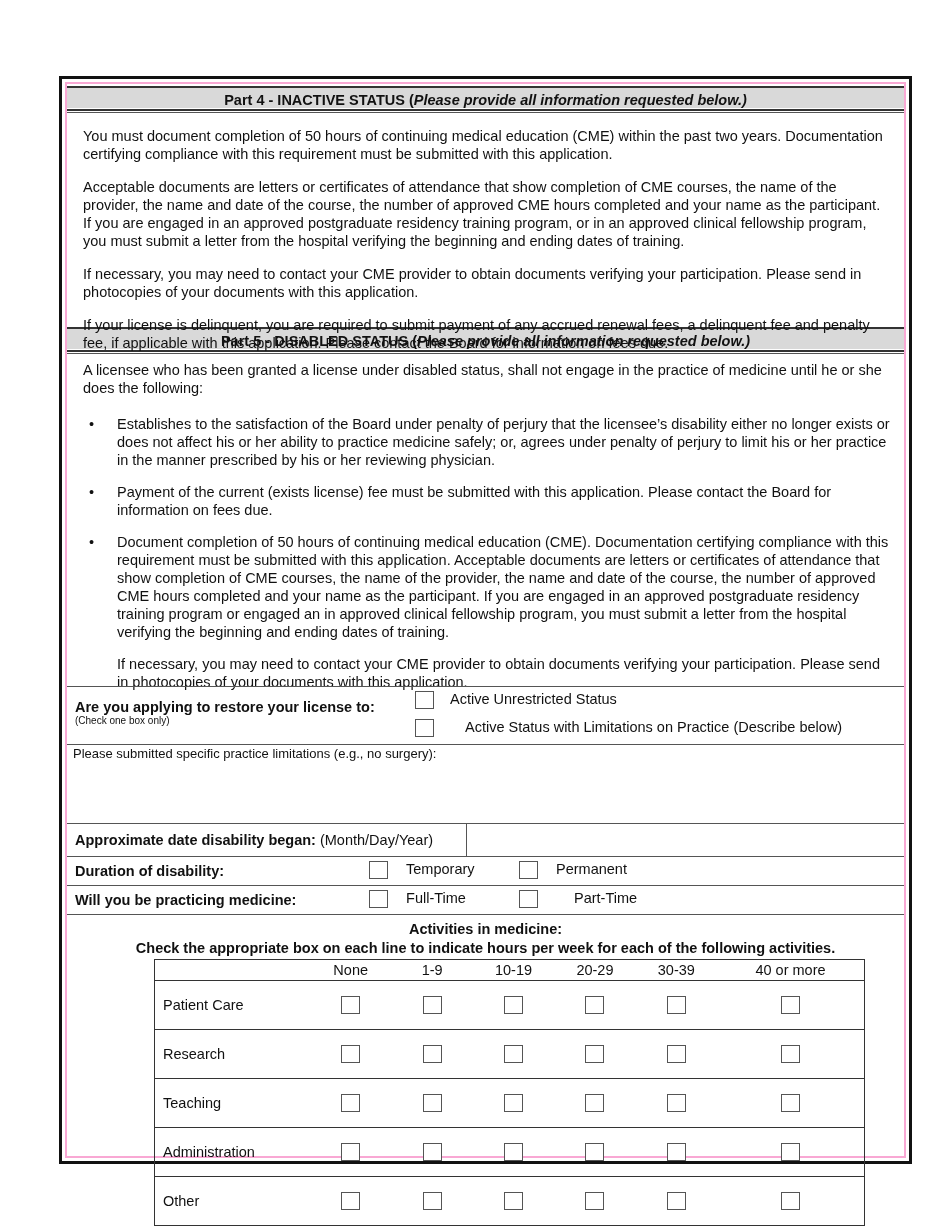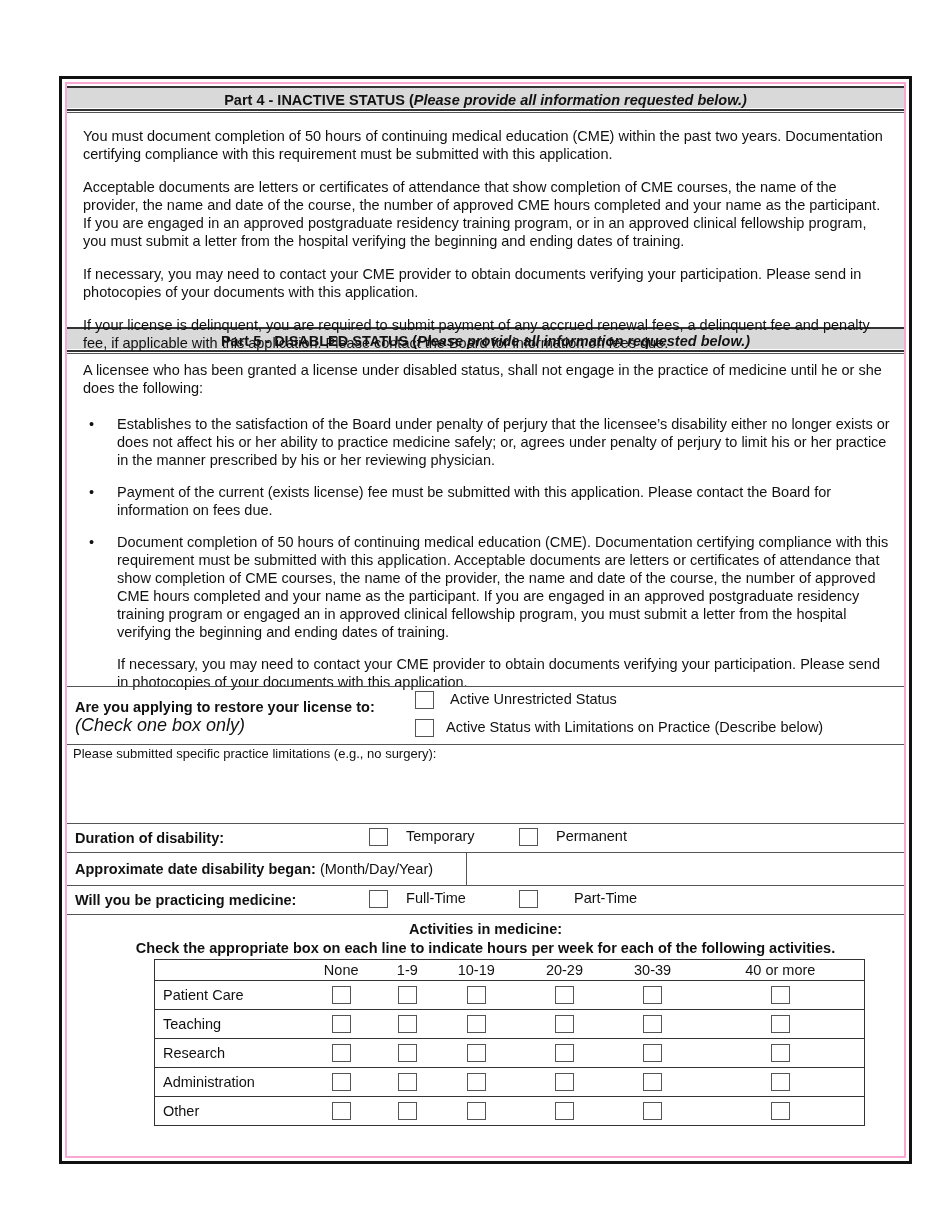--- a/index.html
+++ b/index.html
@@ -11,21 +11,21 @@
   .sec { padding: 0 8px; font-size: 14.5px; line-height: 18px; }
   .sec p { margin: 8px; }
   .bul { display: flex; margin: 0; }
   .bul .dot { width: 42px; flex: 0 0 42px; padding-left: 14px; box-sizing: border-box; }
   .bul .txt { flex: 1; padding-right: 4px; }
   .row { border-top: 1.5px solid #555; box-sizing: border-box; position: relative; }
   .cb { display: inline-block; width: 19px; height: 18px; border: 1.2px solid #555; box-sizing: border-box; background: #fff; vertical-align: middle; }
   .lbl-b { font-weight: bold; }
   table.act { border-collapse: collapse; position: absolute; left: 87px; top: 44px; width: 711px; font-size: 14.5px; }
   table.act th { font-weight: normal; height: 20px; padding: 0; text-align: center; border-bottom: 1px solid #333; }
-  table.act td { height: 28px; border-top: 1px solid #333; padding: 0; text-align: center; }
+  table.act td { height: 28px; border-top: 1px solid #333; padding: 10px; text-align: center; }
   table.act td.nm { text-align: left; padding-left: 8px; width: 137px; }
   table.act { border: 1.5px solid #333; }
 </style>
 </head>
 <body>
 
 <div class="outer">
 <div class="inner">
 
   <div class="hdr" style="margin-top:2px;">
@@ -59,54 +59,54 @@
     </div>
     <div class="bul">
       <span class="dot"></span>
       <span class="txt">If necessary, you may need to contact your CME provider to obtain documents verifying your participation. Please send in photocopies of your documents with this application.</span>
     </div>
   </div>
 
   <div class="row" style="height:58px;">
     <div style="position:absolute; left:8px; top:12px; font-size:14.5px;">
       <div class="lbl-b">Are you applying to restore your license to:</div>
-      <div style="font-size:18px;font-style:italic;">(Check one box only)</div>
+      <div style="font-size:10px;">(Check one box only)</div>
     </div>
     <div style="position:absolute; left:348px; top:4px; font-size:14.5px;">
       <span class="cb"></span>
       <span style="margin-left:12px;">Active Unrestricted Status</span>
     </div>
     <div style="position:absolute; left:348px; top:32px; font-size:14.5px;">
       <span class="cb"></span>
-      <span style="margin-left:8px;">Active Status with Limitations on Practice (Describe below)</span>
+      <span style="margin-left:27px;">Active Status with Limitations on Practice (Describe below)</span>
     </div>
   </div>
 
   <div class="row" style="height:79px;">
     <div style="position:absolute; left:6px; top:1px; font-size:13px;">Please submitted specific practice limitations (e.g., no surgery):</div>
     <div style="position:absolute; left:6px; right:6px; top:20px; bottom:4px;"></div>
+  </div>
+
+  <div class="row" style="height:33px;">
+    <div style="position:absolute; left:8px; top:8px; font-size:14.5px;">
+      <span class="lbl-b">Approximate date disability began:</span><span> (Month/Day/Year)</span>
+    </div>
+    <div style="position:absolute; left:399px; top:0; bottom:0; right:0; border-left:1.2px solid #555;"></div>
   </div>
 
   <div class="row" style="height:29px;">
     <div class="lbl-b" style="position:absolute; left:8px; top:6px; font-size:14.5px;">Duration of disability:</div>
     <div style="position:absolute; left:302px; top:4px; font-size:14.5px;">
       <span class="cb"></span>
       <span style="margin-left:14px;">Temporary</span>
     </div>
     <div style="position:absolute; left:452px; top:4px; font-size:14.5px;">
       <span class="cb"></span>
       <span style="margin-left:14px;">Permanent</span>
     </div>
-  </div>
-
-  <div class="row" style="height:33px;">
-    <div style="position:absolute; left:8px; top:8px; font-size:14.5px;">
-      <span class="lbl-b">Approximate date disability began:</span><span> (Month/Day/Year)</span>
-    </div>
-    <div style="position:absolute; left:399px; top:0; bottom:0; right:0; border-left:1.2px solid #555;"></div>
   </div>
 
   <div class="row" style="height:29px;">
     <div class="lbl-b" style="position:absolute; left:8px; top:6px; font-size:14.5px;">Will you be practicing medicine:</div>
     <div style="position:absolute; left:302px; top:4px; font-size:14.5px;">
       <span class="cb"></span>
       <span style="margin-left:14px;">Full-Time</span>
     </div>
     <div style="position:absolute; left:452px; top:4px; font-size:14.5px;">
       <span class="cb"></span>
@@ -133,30 +133,30 @@
         <tr>
           <td class="nm">Patient Care</td>
           <td><span class="cb"></span></td>
           <td><span class="cb"></span></td>
           <td><span class="cb"></span></td>
           <td><span class="cb"></span></td>
           <td><span class="cb"></span></td>
           <td><span class="cb"></span></td>
         </tr>
         <tr>
-          <td class="nm">Teaching</td>
+          <td class="nm">Research</td>
           <td><span class="cb"></span></td>
           <td><span class="cb"></span></td>
           <td><span class="cb"></span></td>
           <td><span class="cb"></span></td>
           <td><span class="cb"></span></td>
           <td><span class="cb"></span></td>
         </tr>
         <tr>
-          <td class="nm">Research</td>
+          <td class="nm">Teaching</td>
           <td><span class="cb"></span></td>
           <td><span class="cb"></span></td>
           <td><span class="cb"></span></td>
           <td><span class="cb"></span></td>
           <td><span class="cb"></span></td>
           <td><span class="cb"></span></td>
         </tr>
         <tr>
           <td class="nm">Administration</td>
           <td><span class="cb"></span></td>

